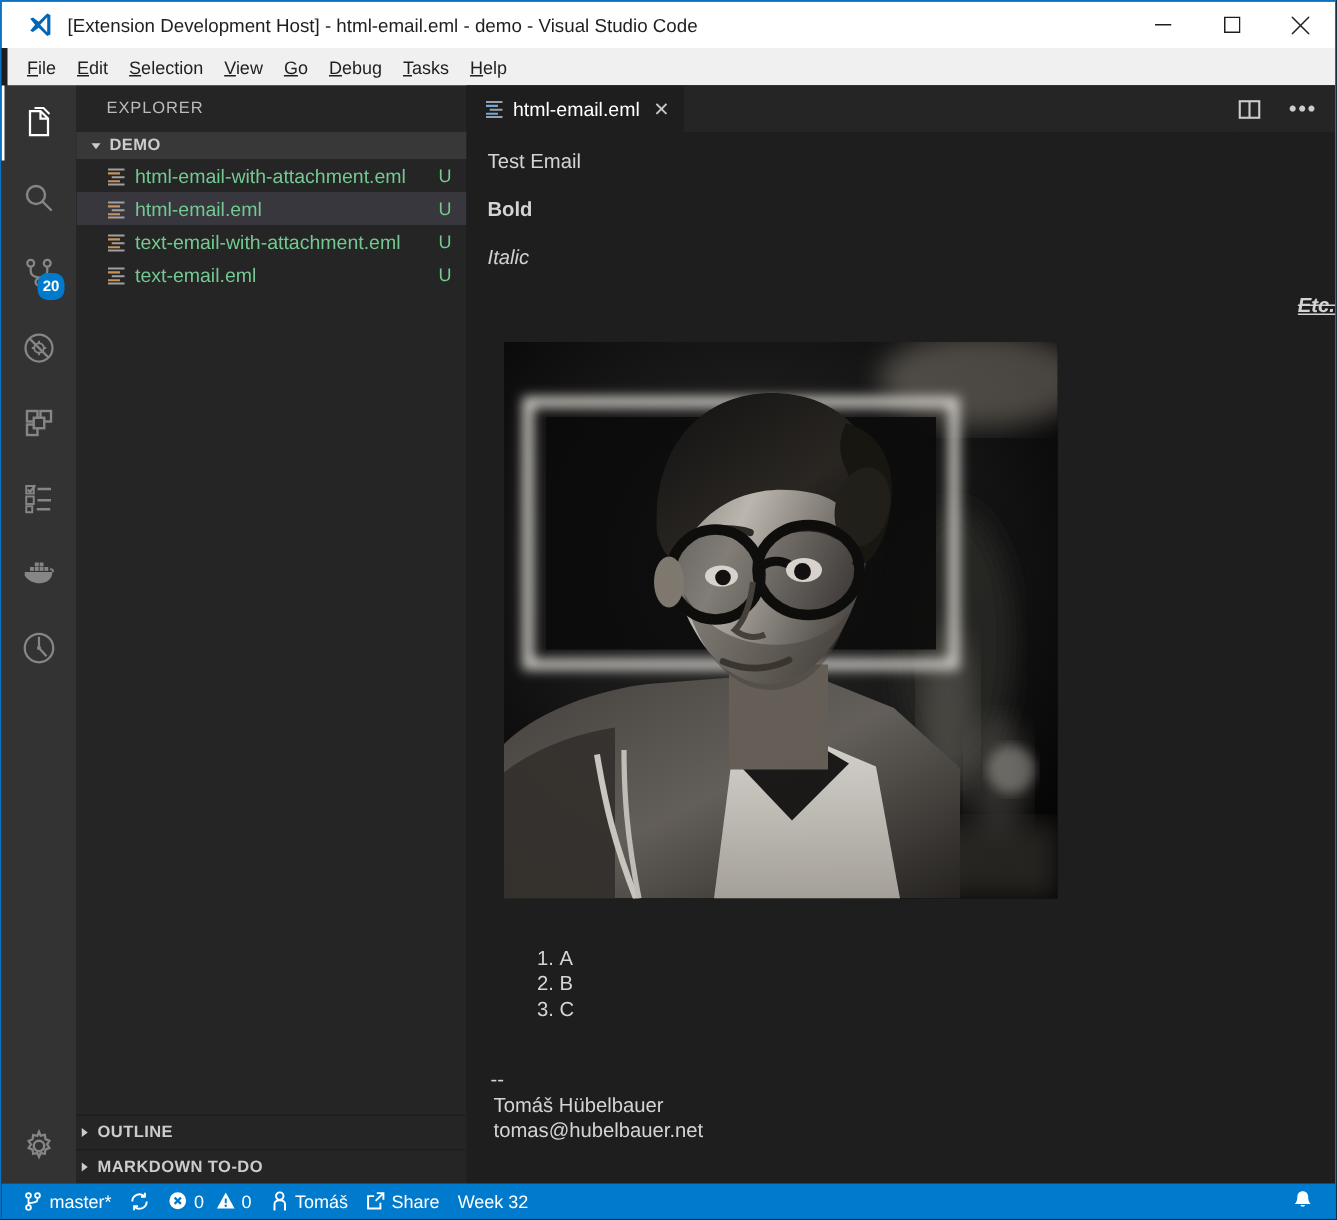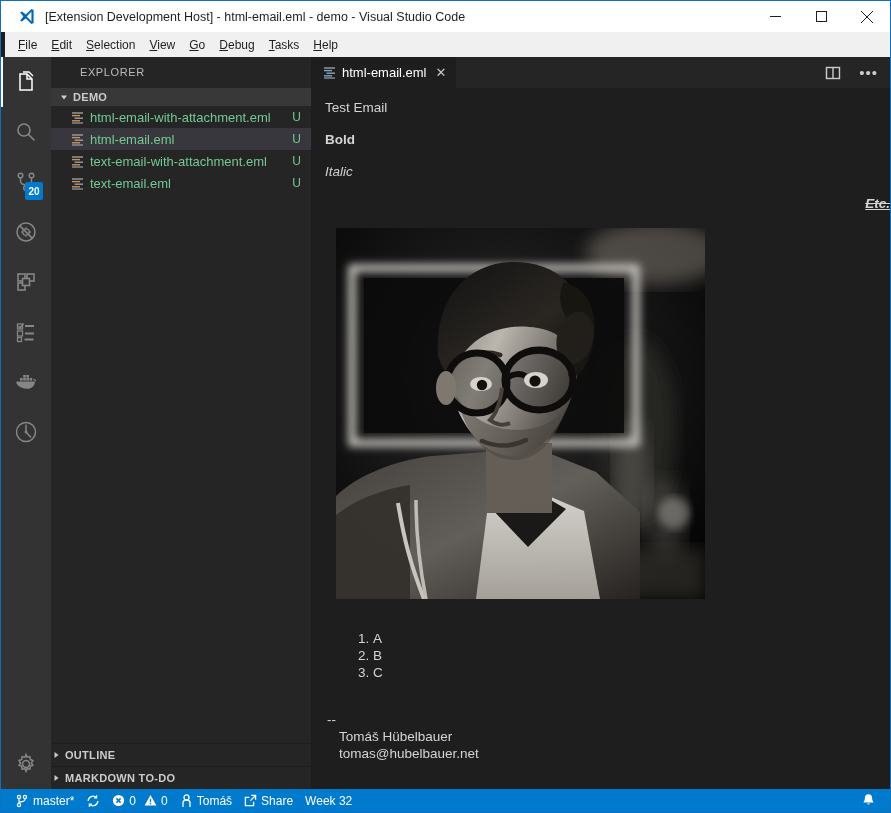--- a/index.html
+++ b/index.html
@@ -68,40 +68,40 @@
   .act-item.active::before {
     content: "";
     position: absolute; left: 0; top: 0; bottom: 0; width: 2px;
     background: #ffffff;
   }
   .act-item svg { display: block; }
   .act-badge {
     position: absolute;
     right: 8px; bottom: 7px;
     min-width: 18px; height: 18px;
-    border-radius: 2px;
+    border-radius: 7px;
     background: #007acc; color: #ffffff;
     font-size: 10px; font-weight: bold;
     display: flex; align-items: center; justify-content: center;
     padding: 0 2px;
     box-sizing: border-box;
   }
   .act-bottom { position: absolute; bottom: 0; left: 0; }
 
   
   .sidebar {
     position: absolute; top: 56px; left: 50px; bottom: 23px; width: 260px;
     background: #252526;
     display: flex; flex-direction: column;
   }
   .sb-title {
     height: 31px; line-height: 31px;
     font-size: 11px; letter-spacing: .6px;
     color: #bbbbbb;
-    padding-left: 29px;
+    padding-left: 20px;
     flex: none;
   }
   .sb-sectionheader {
     height: 18px; line-height: 22px;
     background: #383838;
     color: #cccccc;
     font-size: 11px; font-weight: bold; letter-spacing: .3px;
     display: flex; align-items: center;
     padding-left: 8px;
     flex: none;
@@ -184,21 +184,21 @@
     color: #d4d4d4; font-size: 13.5px;
     list-style-type: decimal;
   }
   .mlist li { line-height: 17px; }
   .sig {
     margin-top: 30px;
     color: #d4d4d4; font-size: 13.5px;
     line-height: 17px;
   }
   .sig .dd { margin-left: 2px; }
-  .sig .nm { margin-left: 14px; }
+  .sig .nm { margin-left: 4px; }
 
   
   .statusbar {
     position: absolute; left: 0; right: 0; bottom: 0; height: 23px;
     background: #007acc;
     display: flex; align-items: center;
     color: #ffffff; font-size: 12px;
   }
   .st-item {
     display: flex; align-items: center; gap: 4px;

